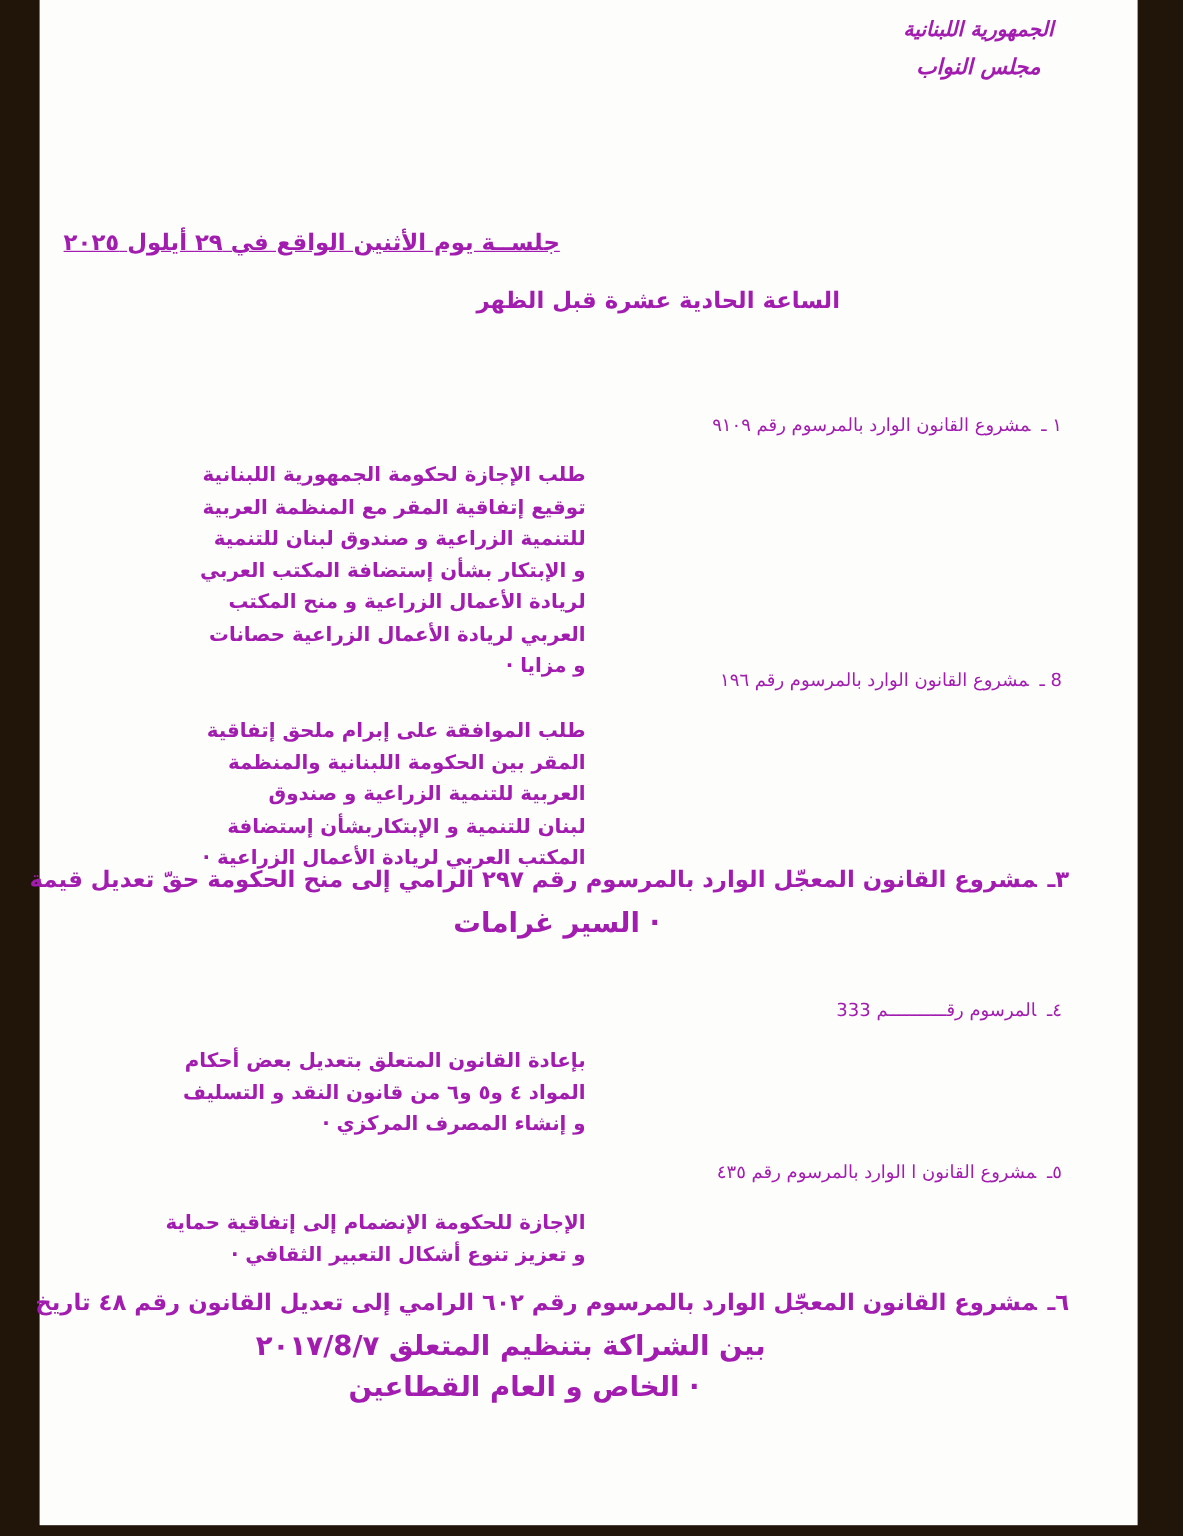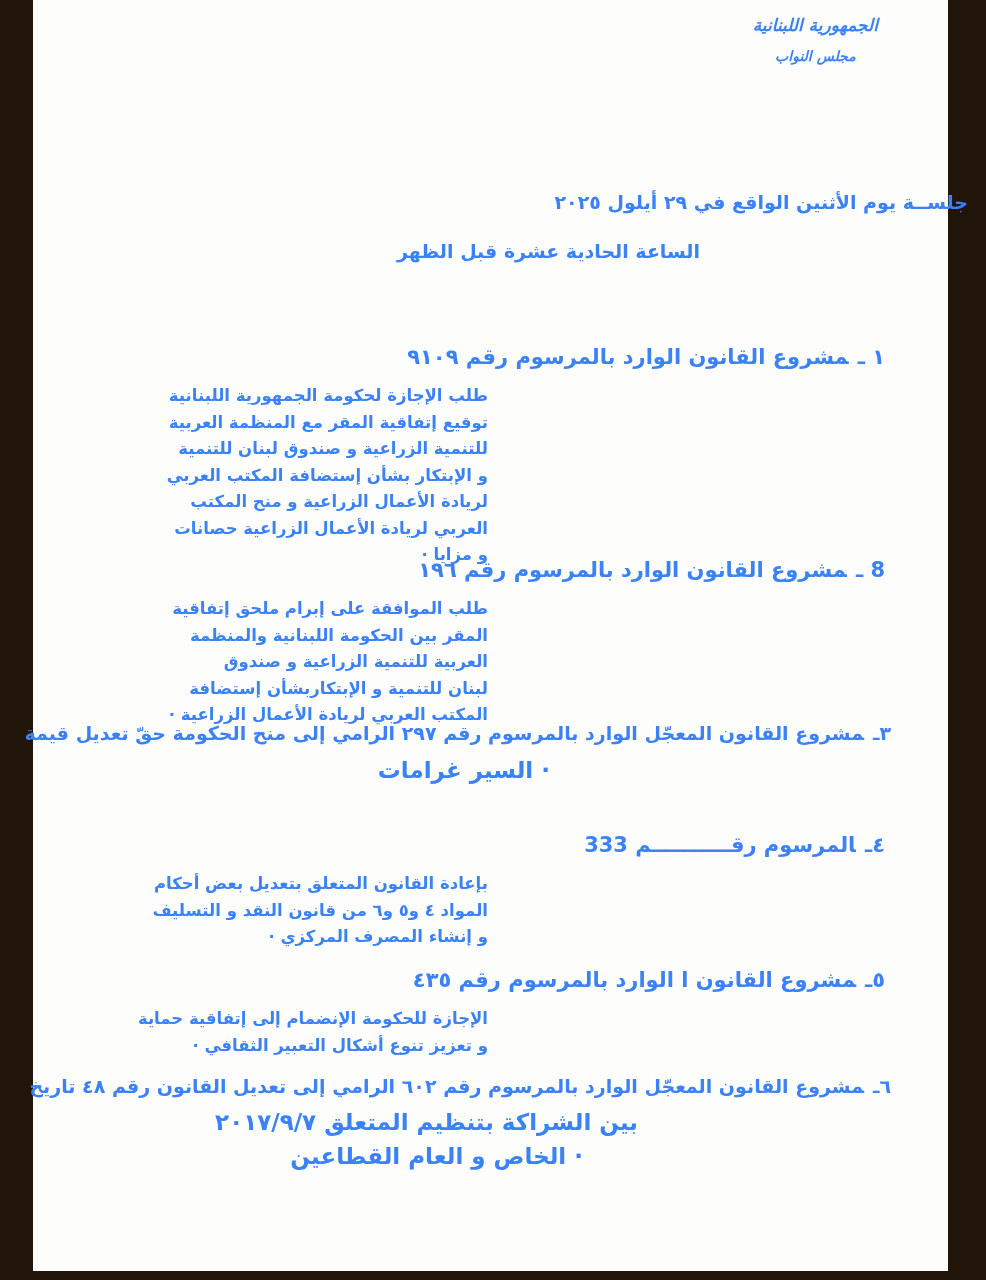--- a/index.html
+++ b/index.html
@@ -2,42 +2,42 @@
 <html lang="ar"><head>
 <meta charset="utf-8">
 <style>
   html,body{margin:0;padding:0;background:#3a3a3a;}
   .scan{
     position:relative;width:986px;height:1280px;
     background:#211509;overflow:hidden;
   }
   .paper{
     position:absolute;left:33px;top:0;width:915px;height:1271px;
-    background:#fdfdfc;color:#3b82f6;
+    background:#fdfdfc;color:#a21caf;
     font-family:"DejaVu Sans",sans-serif;font-weight:bold;
     direction:rtl;
   }
   .paper *{margin:0;padding:0;}
   .abs{position:absolute;}
   
   .letterhead{
     top:10px;right:70px;text-align:center;
     font-size:17px;line-height:31px;font-style:italic;
     letter-spacing:.5px;
   }
-  .letterhead .l2{font-size:14px;}
+  .letterhead .l2{font-size:18px;}
   
   .doc-title{top:139px;left:0;right:0;text-align:center;font-size:22px;transform:translateX(12px);}
-  .session-line{top:191px;left:0;right:0;text-align:right;font-size:19px;transform:translateX(20px);}
+  .session-line{top:191px;left:0;right:0;text-align:left;font-size:19px;transform:translateX(20px);text-decoration:underline;}
   .time-line{top:240px;left:0;right:0;text-align:center;font-size:19px;transform:translateX(58px);}
   
   .item{position:absolute;left:0;right:0;top:0;height:0;}
   .heading{
     position:absolute;top:0;right:63px;
-    font-size:21px;white-space:nowrap;font-weight:bold;margin-left:20px;
+    font-size:15px;white-space:nowrap;font-weight:normal;margin-left:20px;
   }
   .num{margin-inline-end:9px;}
   .desc{
     position:absolute;top:2px;right:460px;width:390px;
     font-size:16.5px;line-height:26.5px;
     white-space:pre-line;text-align:right;margin-top:36px;
   }
   .fullline{
     position:absolute;top:0;right:57px;
     font-size:19px;white-space:nowrap;letter-spacing:.5px;
@@ -105,18 +105,18 @@
         <span class="num">٥ـ</span><span>مشروع القانون ا الوارد بالمرسوم رقم ٤٣٥</span>
       </h2>
       <p class="desc">الإجازة للحكومة الإنضمام إلى إتفاقية حماية
 و تعزيز تنوع أشكال التعبير الثقافي ·</p>
     </section>
 
     <section class="item" style="top:1075px">
       <div class="fullline">
         <span class="num">٦ـ</span><span>مشروع القانون المعجّل الوارد بالمرسوم رقم ٦٠٢  الرامي إلى تعديل القانون رقم ٤٨ تاريخ</span>
       </div>
-      <div class="cont" style="top:34px;right:310px">بين الشراكة بتنظيم المتعلق ٢٠١٧/٩/٧</div>
+      <div class="cont" style="top:34px;right:310px">بين الشراكة بتنظيم المتعلق ٢٠١٧/8/٧</div>
       <div class="cont" style="top:68px;right:365px">· الخاص و العام القطاعين</div>
     </section>
 
   </div>
 </div>
 
 </body></html>

